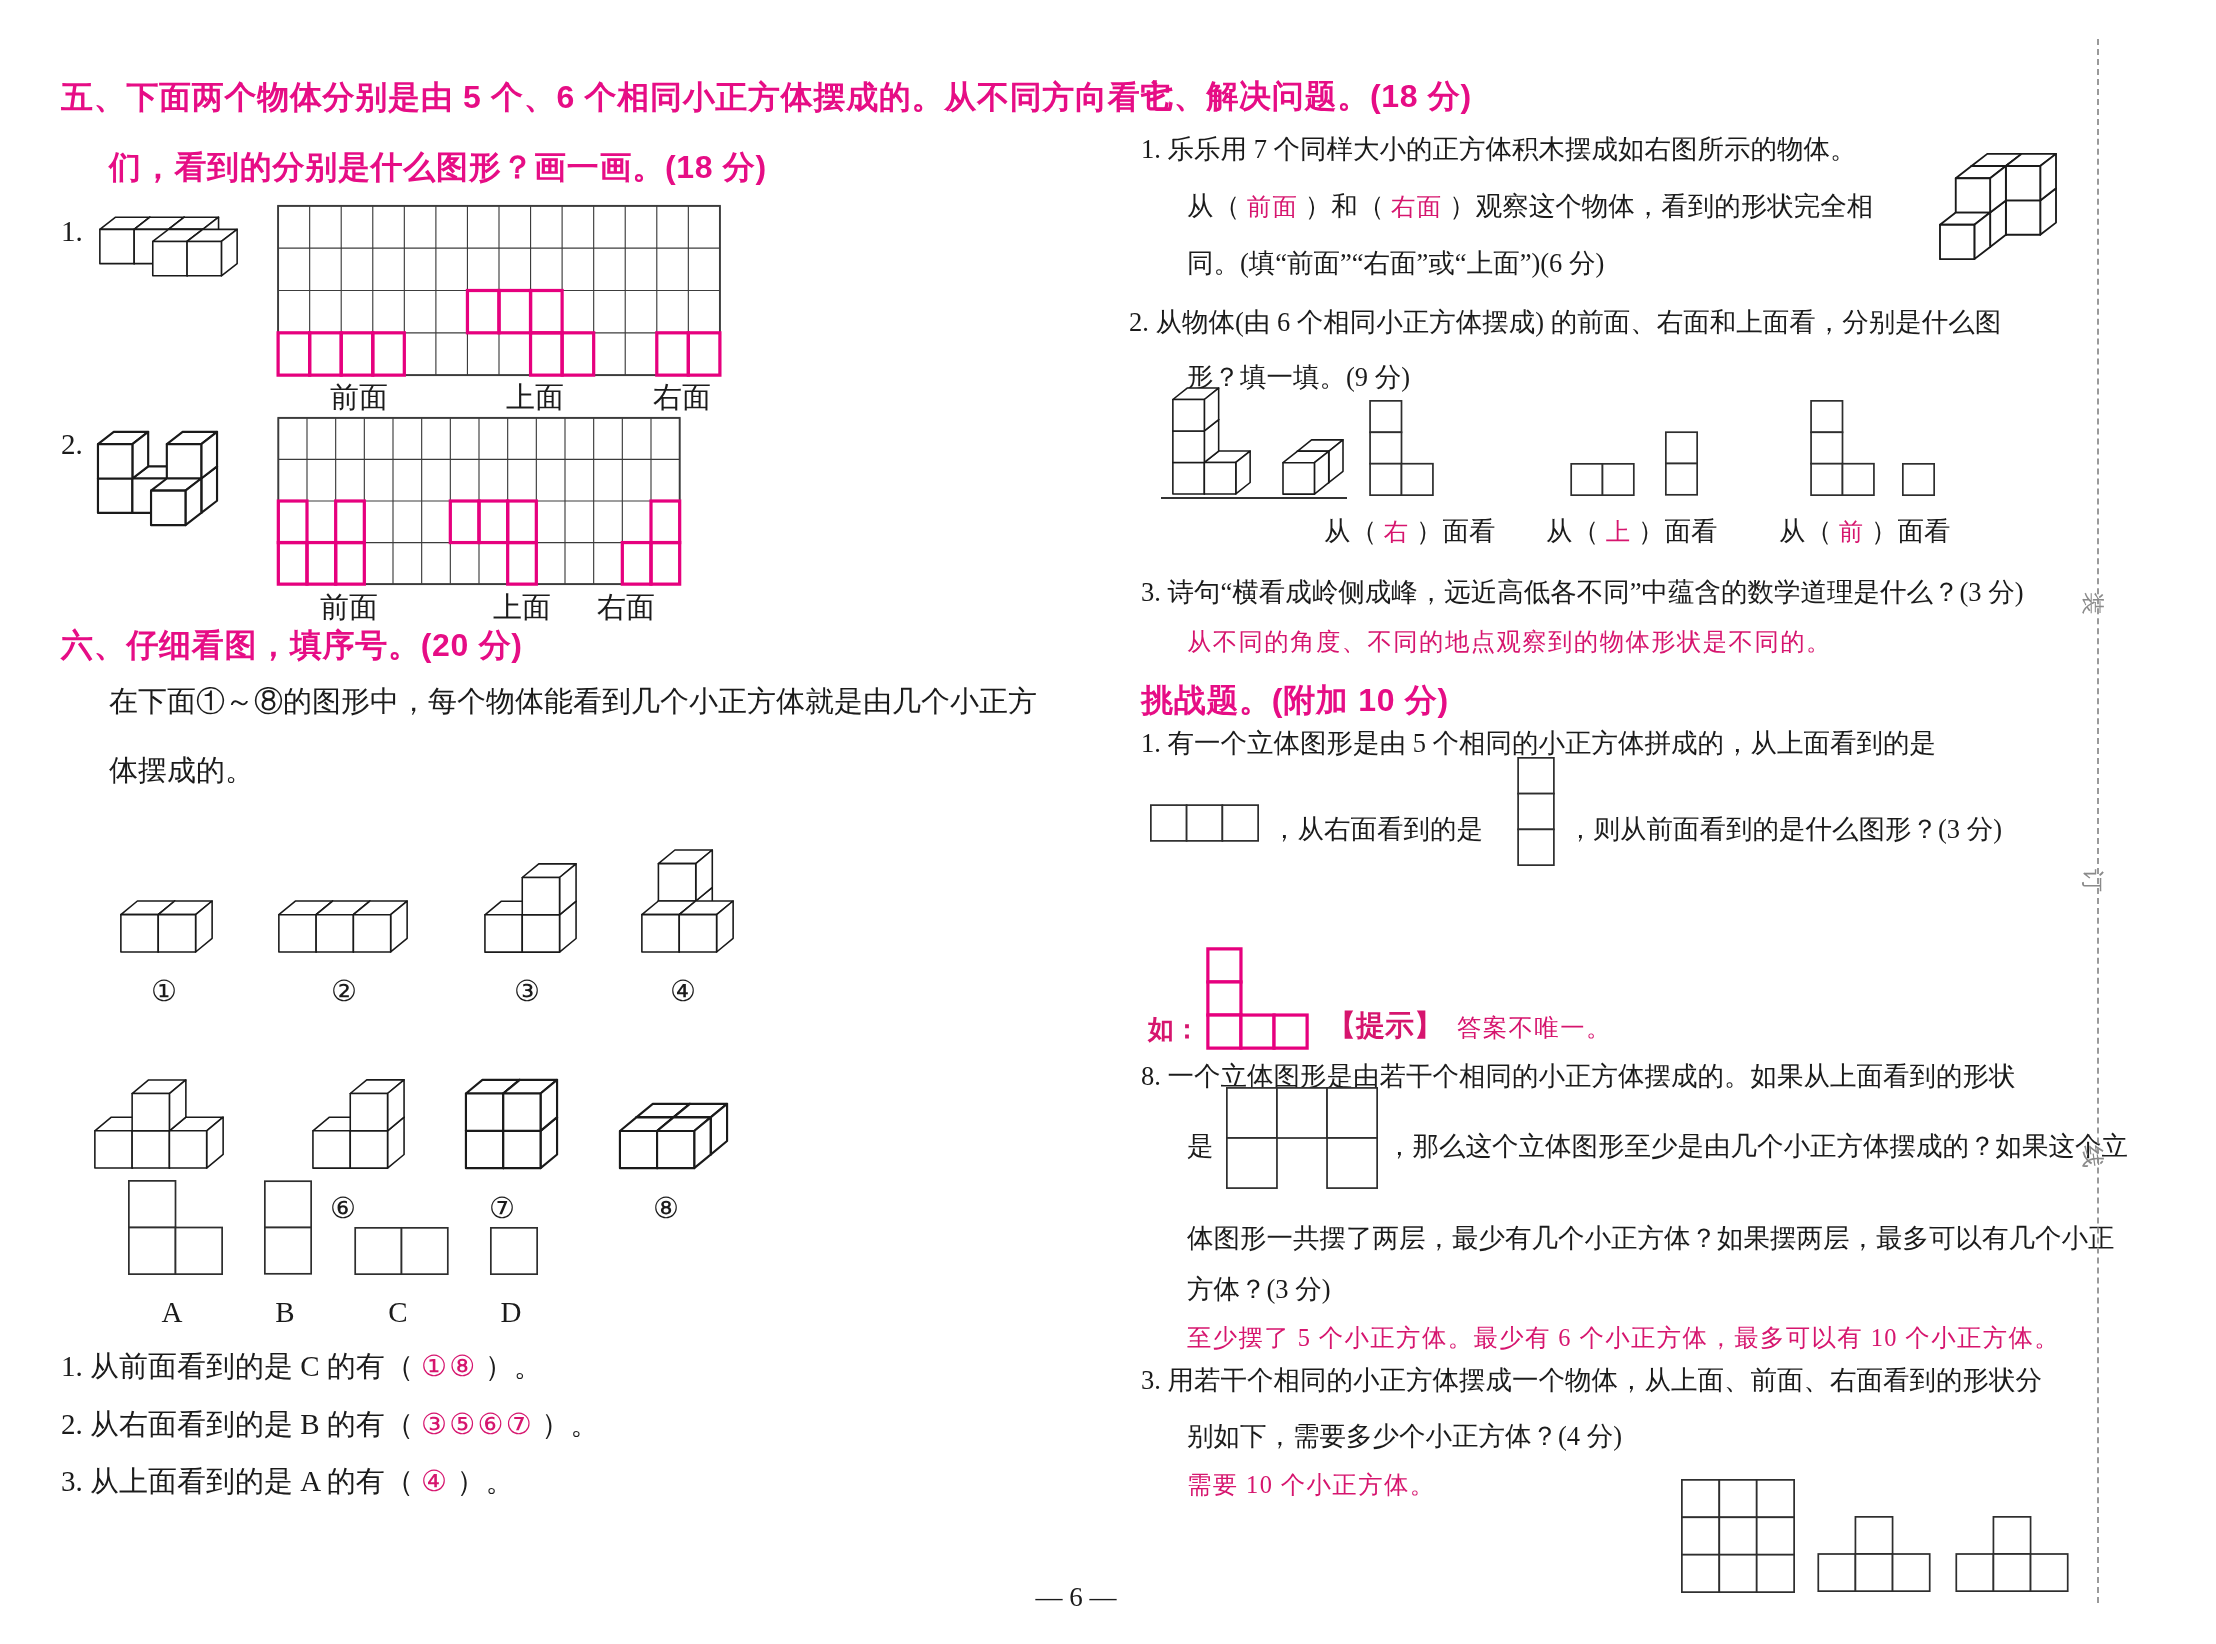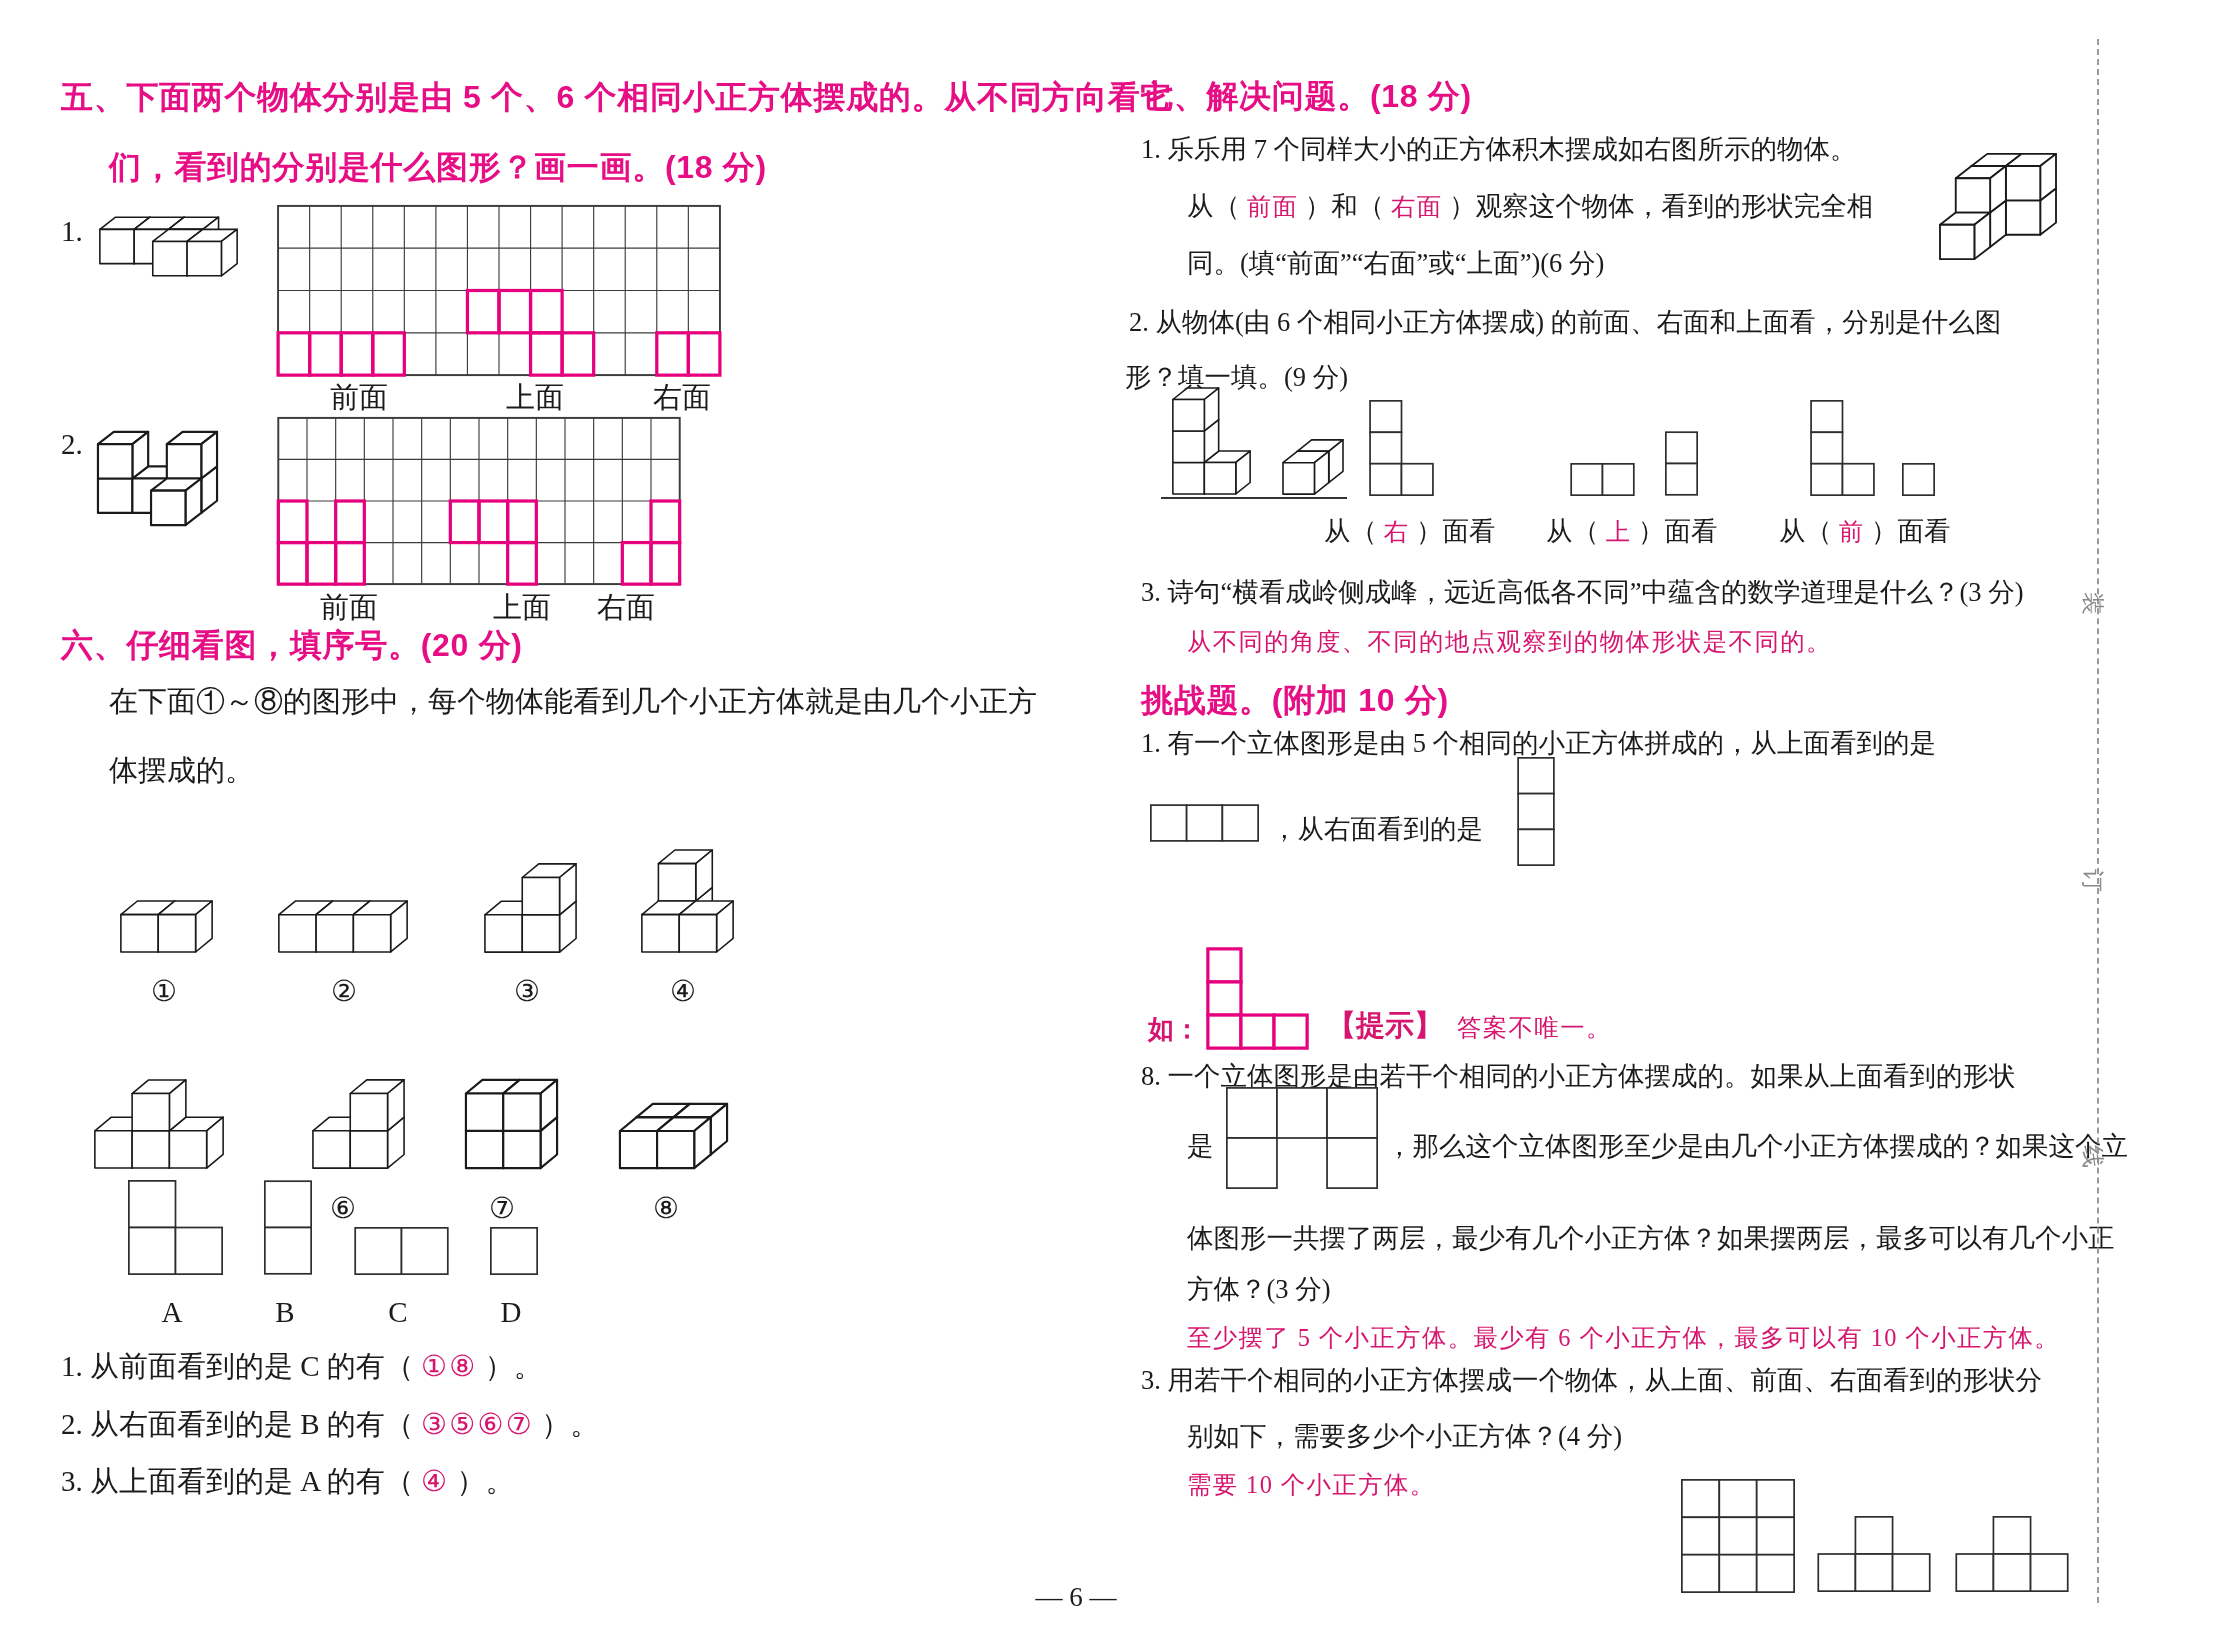--- a/index.html
+++ b/index.html
@@ -380,21 +380,21 @@
           <polygon points="70,-113 92,-130 92,-82 70,-65" fill="#ffffff" stroke="#1a1a1a" stroke-width="2.6" stroke-linejoin="round"></polygon>
           <polygon points="22,-113 70,-113 70,-65 22,-65" fill="#ffffff" stroke="#1a1a1a" stroke-width="2.6" stroke-linejoin="round"></polygon>
           <polygon points="0,-48 22,-65 70,-65 48,-48" fill="#ffffff" stroke="#1a1a1a" stroke-width="2.6" stroke-linejoin="round"></polygon>
           <polygon points="48,-48 70,-65 70,-17 48,0" fill="#ffffff" stroke="#1a1a1a" stroke-width="2.6" stroke-linejoin="round"></polygon>
           <polygon points="0,-48 48,-48 48,0 0,0" fill="#ffffff" stroke="#1a1a1a" stroke-width="2.6" stroke-linejoin="round"></polygon>
         </g>
       </svg>
     </div>
 
   <div class="abs tr" style="left:1129px;top:304px">2. 从物体(由 6 个相同小正方体摆成) 的前面、右面和上面看，分别是什么图</div>
-  <div class="abs tr" style="left:1125px;top:359px">形？填一填。(9 分)</div>
+  <div class="abs tr" style="left:1187px;top:359px">形？填一填。(9 分)</div>
 
   <div class="abs groundbox" style="left:1161px;top:391px;width:169px;height:106px">
     <div>
         <svg width="83" height="112" viewBox="0 0 116 156">
           <g transform="translate(4,152)">
             <polygon points="0,-44 20,-60 64,-60 44,-44" fill="#ffffff" stroke="#1a1a1a" stroke-width="2.2" stroke-linejoin="round"></polygon>
             <polygon points="44,-44 64,-60 64,-16 44,0" fill="#ffffff" stroke="#1a1a1a" stroke-width="2.2" stroke-linejoin="round"></polygon>
             <polygon points="0,-44 44,-44 44,0 0,0" fill="#ffffff" stroke="#1a1a1a" stroke-width="2.2" stroke-linejoin="round"></polygon>
             <polygon points="44,-44 64,-60 108,-60 88,-44" fill="#ffffff" stroke="#1a1a1a" stroke-width="2.2" stroke-linejoin="round"></polygon>
             <polygon points="88,-44 108,-60 108,-16 88,0" fill="#ffffff" stroke="#1a1a1a" stroke-width="2.2" stroke-linejoin="round"></polygon>
@@ -486,20 +486,21 @@
   <div class="abs tr" style="left:1271px;top:811px">，从右面看到的是</div>
   <div class="abs" style="left:1515px;top:755px">
       <svg width="42" height="113" viewBox="0 0 58 158">
         <g transform="translate(4,4)">
           <rect x="0" y="0" width="50" height="50" fill="#ffffff" stroke="#2e2e2e" stroke-width="2.4"></rect>
           <rect x="0" y="50" width="50" height="50" fill="#ffffff" stroke="#2e2e2e" stroke-width="2.4"></rect>
           <rect x="0" y="100" width="50" height="50" fill="#ffffff" stroke="#2e2e2e" stroke-width="2.4"></rect>
         </g>
       </svg>
     </div>
+  <div class="abs tr" style="left:1567px;top:811px">，则从前面看到的是什么图形？(3 分)</div>
 
   <div class="abs handbig" style="left:1148px;top:1012px">如：</div>
   <div class="abs" style="left:1205px;top:946px">
       <svg width="105" height="105" viewBox="0 0 146 146">
         <g transform="translate(4,4)">
           <rect x="0" y="0" width="46" height="46" fill="#ffffff" stroke="#e6007e" stroke-width="4.5"></rect>
           <rect x="0" y="46" width="46" height="46" fill="#ffffff" stroke="#e6007e" stroke-width="4.5"></rect>
           <rect x="0" y="92" width="46" height="46" fill="#ffffff" stroke="#e6007e" stroke-width="4.5"></rect>
           <rect x="46" y="92" width="46" height="46" fill="#ffffff" stroke="#e6007e" stroke-width="4.5"></rect>
           <rect x="92" y="92" width="46" height="46" fill="#ffffff" stroke="#e6007e" stroke-width="4.5"></rect>

